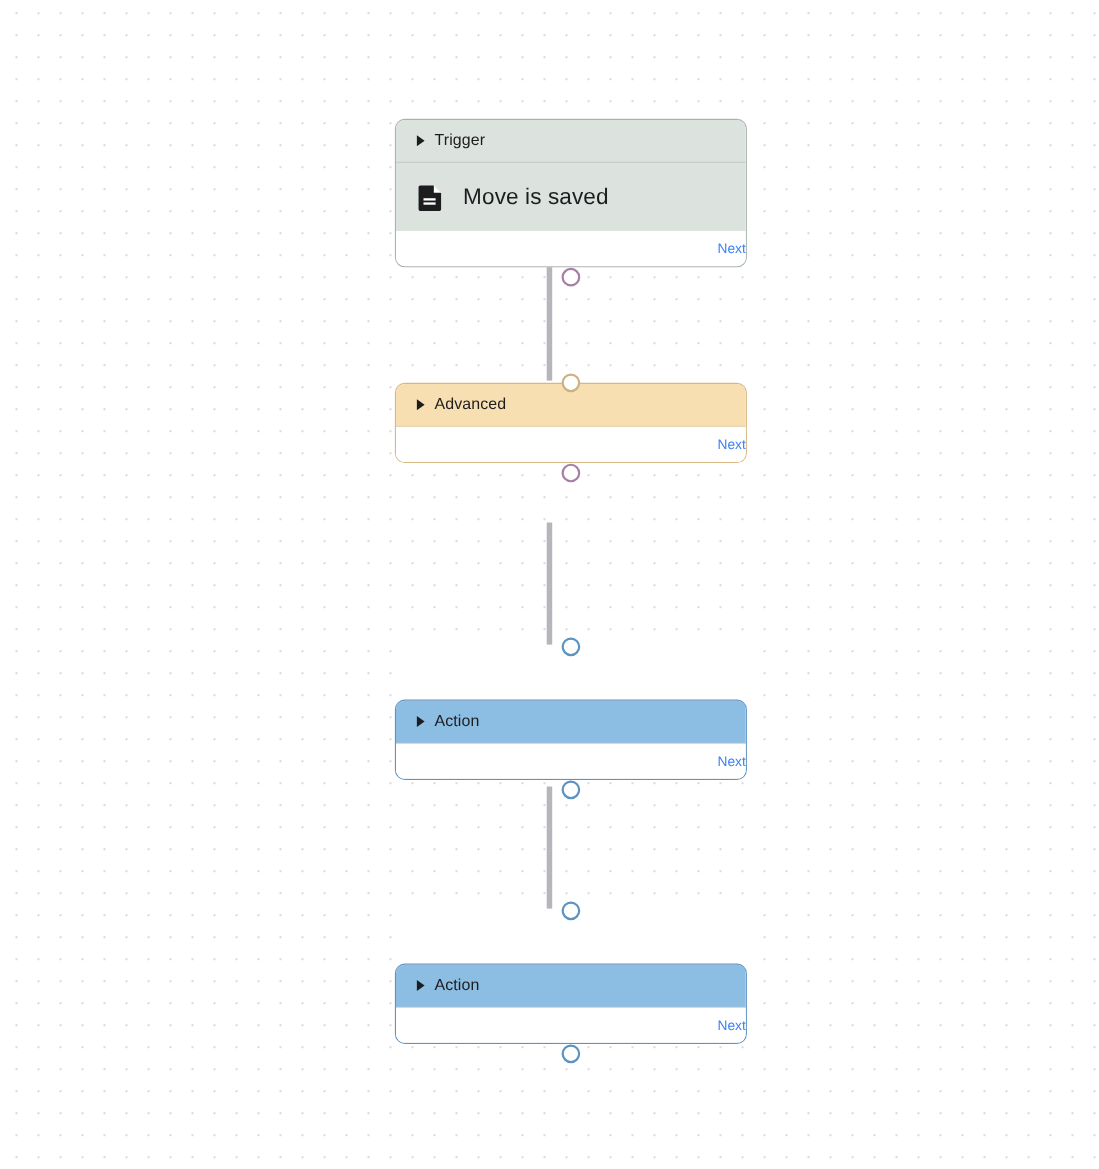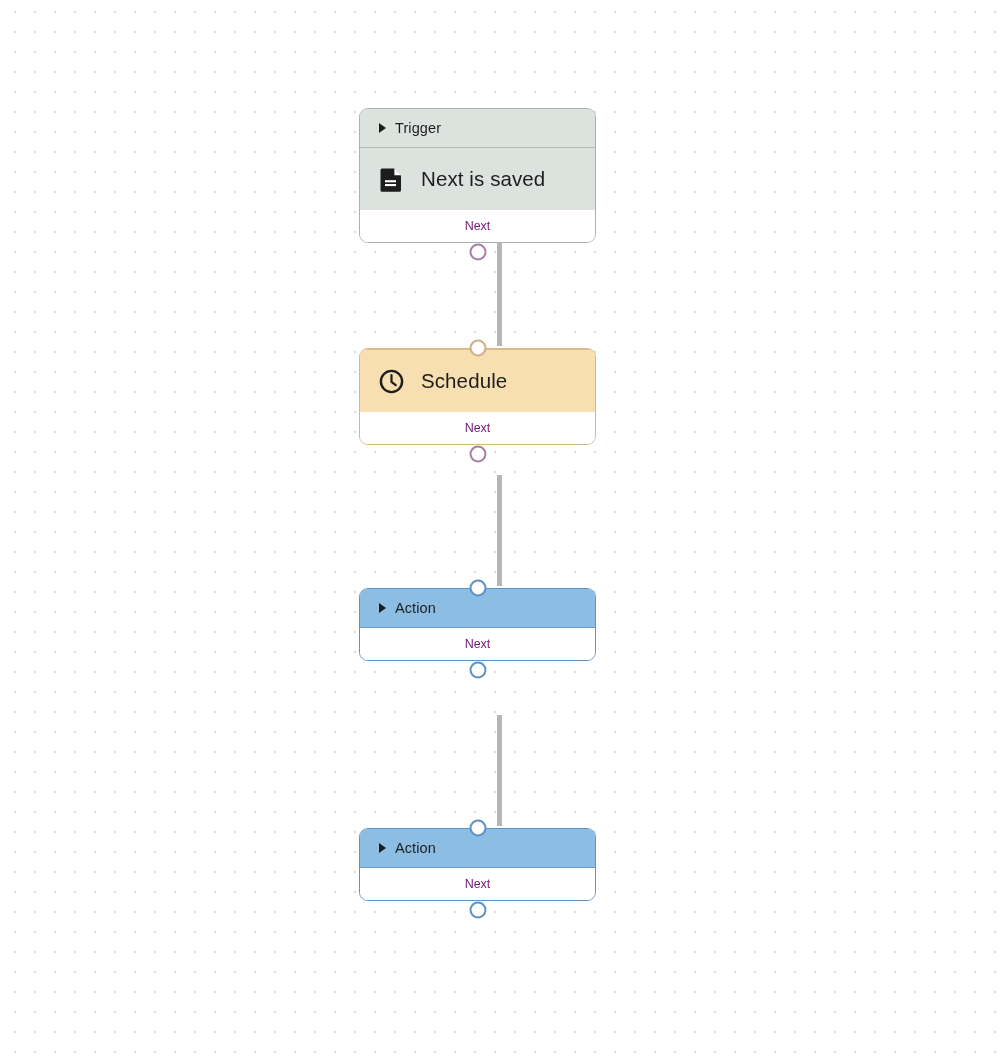--- a/index.html
+++ b/index.html
@@ -31,21 +31,21 @@
     position: absolute;
     inset: 0;
     width: 999px;
     height: 1063px;
     pointer-events: none;
   }
 
   
   .node {
     position: absolute;
-    width: 237px;
+    width: 320px;
     left: 359px;
     border-radius: 9px;
     box-sizing: border-box;
     background: #ffffff;
     overflow: visible;
   }
   .node-shell {
     border-radius: 9px;
     overflow: hidden;
     box-sizing: border-box;
@@ -97,23 +97,23 @@
     color: #1d1d1f;
     letter-spacing: 0.1px;
     line-height: 1;
     white-space: nowrap;
   }
   .node-footer {
     height: 32px;
     background: #ffffff;
     display: flex;
     align-items: center;
-    justify-content: center;
+    justify-content: flex-end;
     font-size: 12.5px;
-    color: #701a75;
+    color: #3b82f6;
     box-sizing: border-box;
   }
 
   
   .port {
     position: absolute;
     width: 17px;
     height: 17px;
     border-radius: 50%;
     background: #ffffff;
@@ -129,21 +129,21 @@
   .theme-green  .node-header,
   .theme-green  .node-body    { background: #dce3df; }
   .theme-green  .node-divider { background: #b4bcb7; }
 
   .theme-orange .node-shell   { border-color: #d7b783; }
   .theme-orange .node-header,
   .theme-orange .node-body    { background: #f7dfb1; }
   .theme-orange .node-divider { background: #d8bd8d; }
   .theme-orange .port-in      { border: 2.2px solid #cdb183; }
 
-  .theme-blue   .node-shell   { border-color: #5d93c2; }
+  .theme-blue   .node-shell   { border-color: #5d93c2; margin-top: 48px; }
   .theme-blue   .node-header,
   .theme-blue   .node-body    { background: #8cbde2; }
   .theme-blue   .node-divider { background: #6e9fcb; }
   .theme-blue   .port-in      { border: 2.2px solid #5d93c2; }
 
   .port-out { border: 2.2px solid #a77fa5; }
   .theme-blue .port-out { border-color: #5d93c2; }
 </style>
 </head>
 <body>
@@ -166,41 +166,36 @@
       <div class="node-body">
         <span class="node-icon">
           <svg width="23" height="25" viewBox="0 0 23 25">
             <path d="M2 1.6h12.2L21 8.4v14.9a1.5 1.5 0 0 1-1.5 1.5H2A1.5 1.5 0 0 1 .5 23.3V3.1A1.5 1.5 0 0 1 2 1.6z" fill="#1d1d1f"></path>
             <path d="M14.2 1.6V8.4H21z" fill="#ffffff" opacity="0.0"></path>
             <path d="M14.4 1.4 21.2 8.3h-6.8z" fill="#ffffff" opacity="1"></path>
             <rect x="5" y="13.2" width="11" height="2.1" fill="#ffffff"></rect>
             <rect x="5" y="17" width="11" height="2.1" fill="#ffffff"></rect>
           </svg>
         </span>
-        <span class="node-title">Next is saved</span>
+        <span class="node-title">Move is saved</span>
       </div>
       <div class="node-footer">
         <span>Next</span>
       </div>
     </div>
     <span class="port port-out"></span>
   </div>
 
   <div class="node theme-orange" style="top:348px;">
     <div class="node-shell">
-      <div class="node-divider"></div>
-      <div class="node-body">
-        <span class="node-icon">
-          <svg width="25" height="25" viewBox="0 0 25 25">
-            <circle cx="12.5" cy="12.5" r="10.6" fill="none" stroke="#1d1d1f" stroke-width="2.4"></circle>
-            <path d="M12.5 6.2V12.9L16.7 16.2" fill="none" stroke="#1d1d1f" stroke-width="2.2" stroke-linecap="round" stroke-linejoin="round"></path>
-          </svg>
-        </span>
-        <span class="node-title">Schedule</span>
-      </div>
+      <div class="node-header">
+        <span class="caret"></span>
+        <span>Advanced</span>
+      </div>
+      <div class="node-divider"></div>
       <div class="node-footer">
         <span>Next</span>
       </div>
     </div>
     <span class="port port-in"></span>
     <span class="port port-out"></span>
   </div>
 
   <div class="node theme-blue" style="top:588px;">
     <div class="node-shell">

